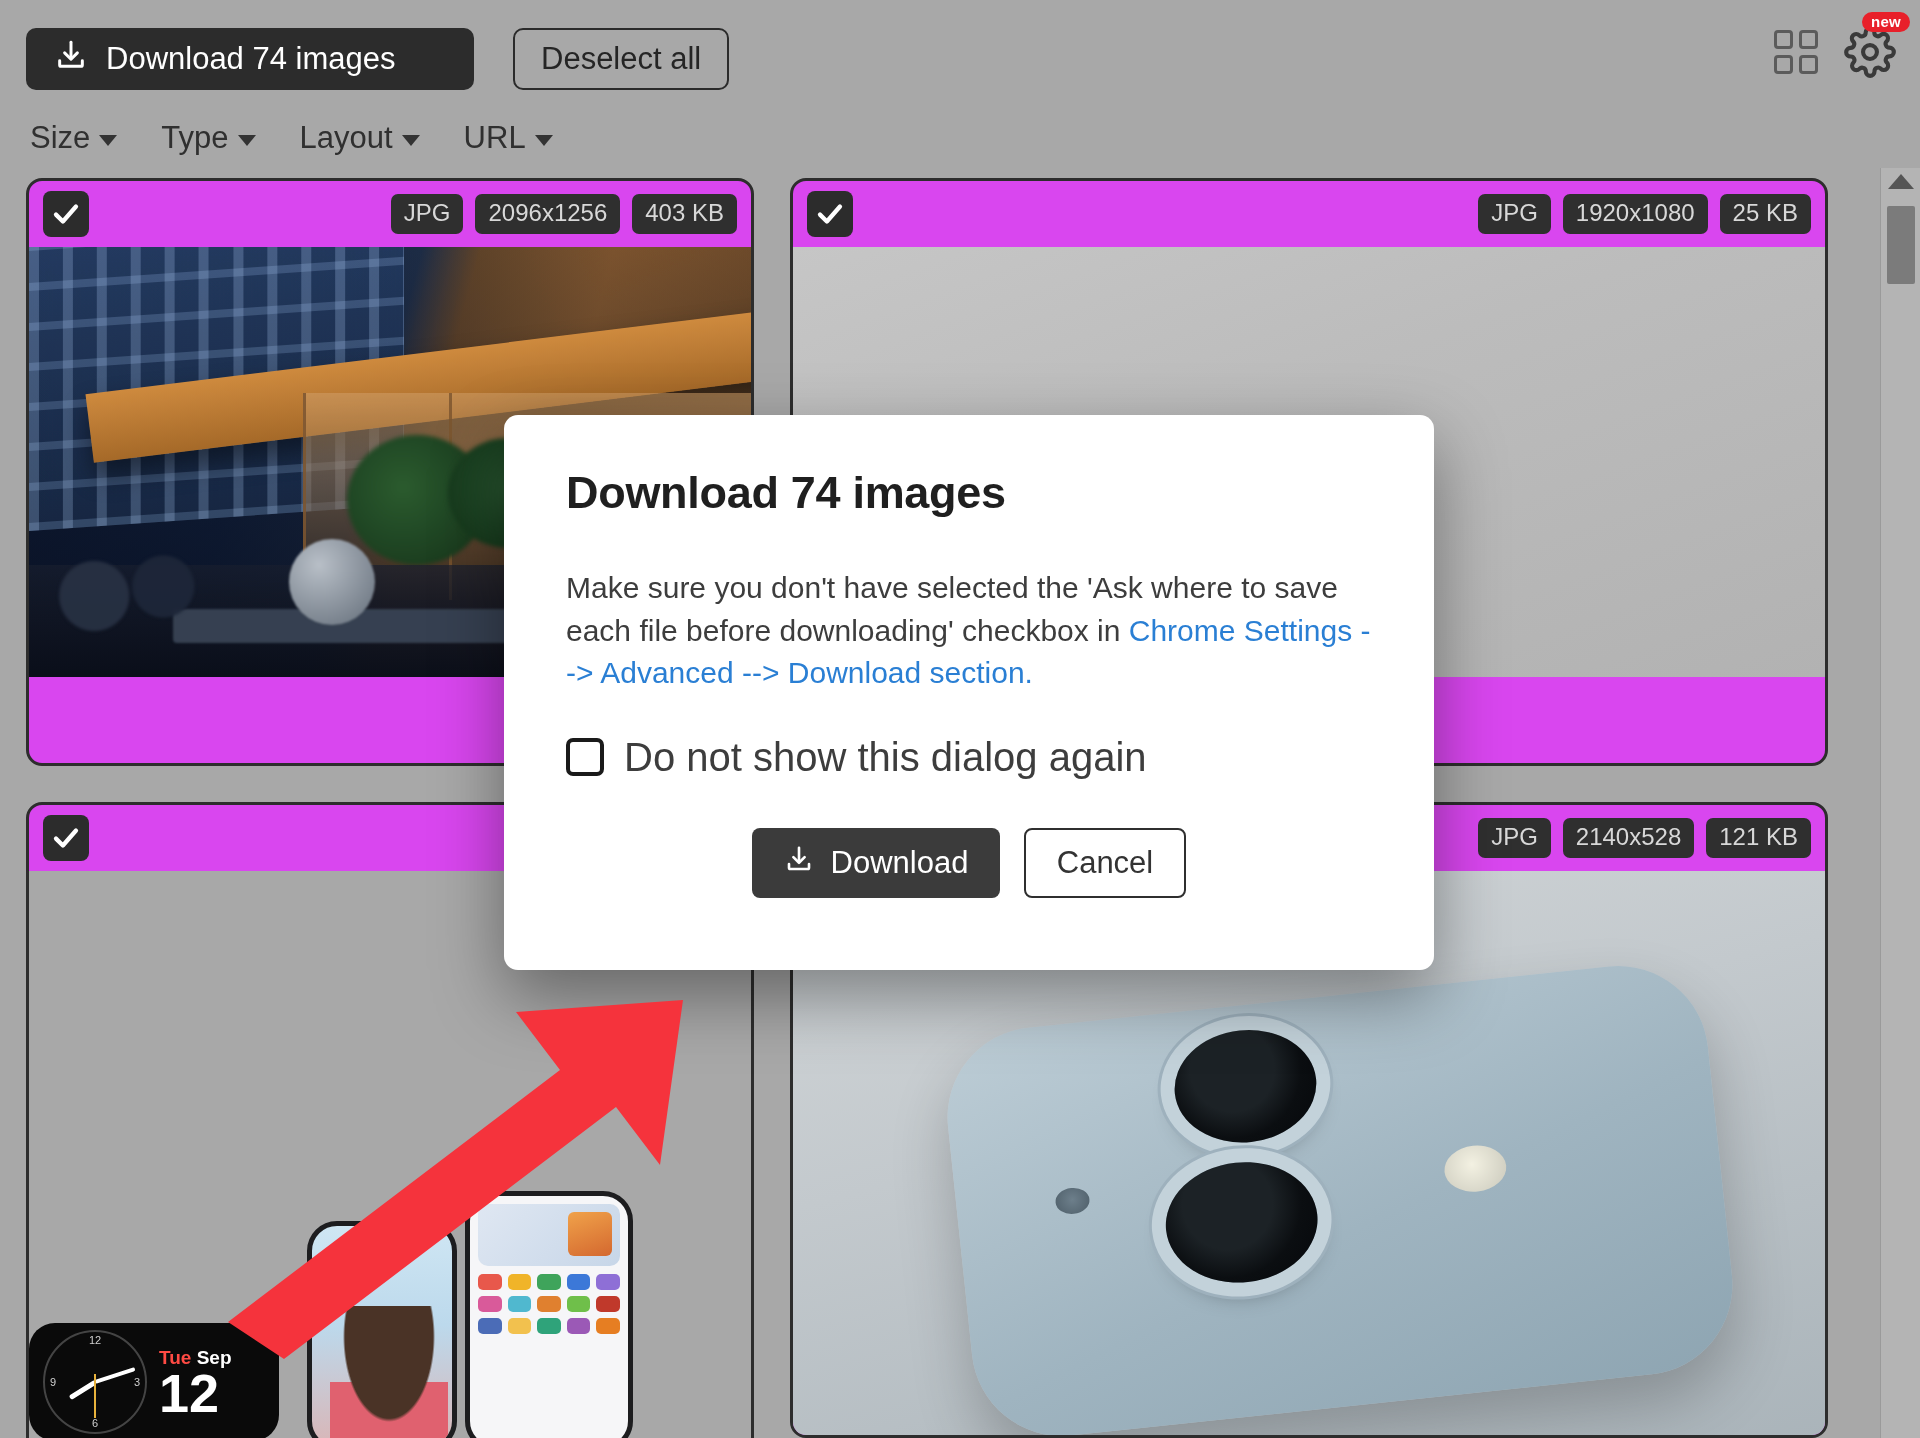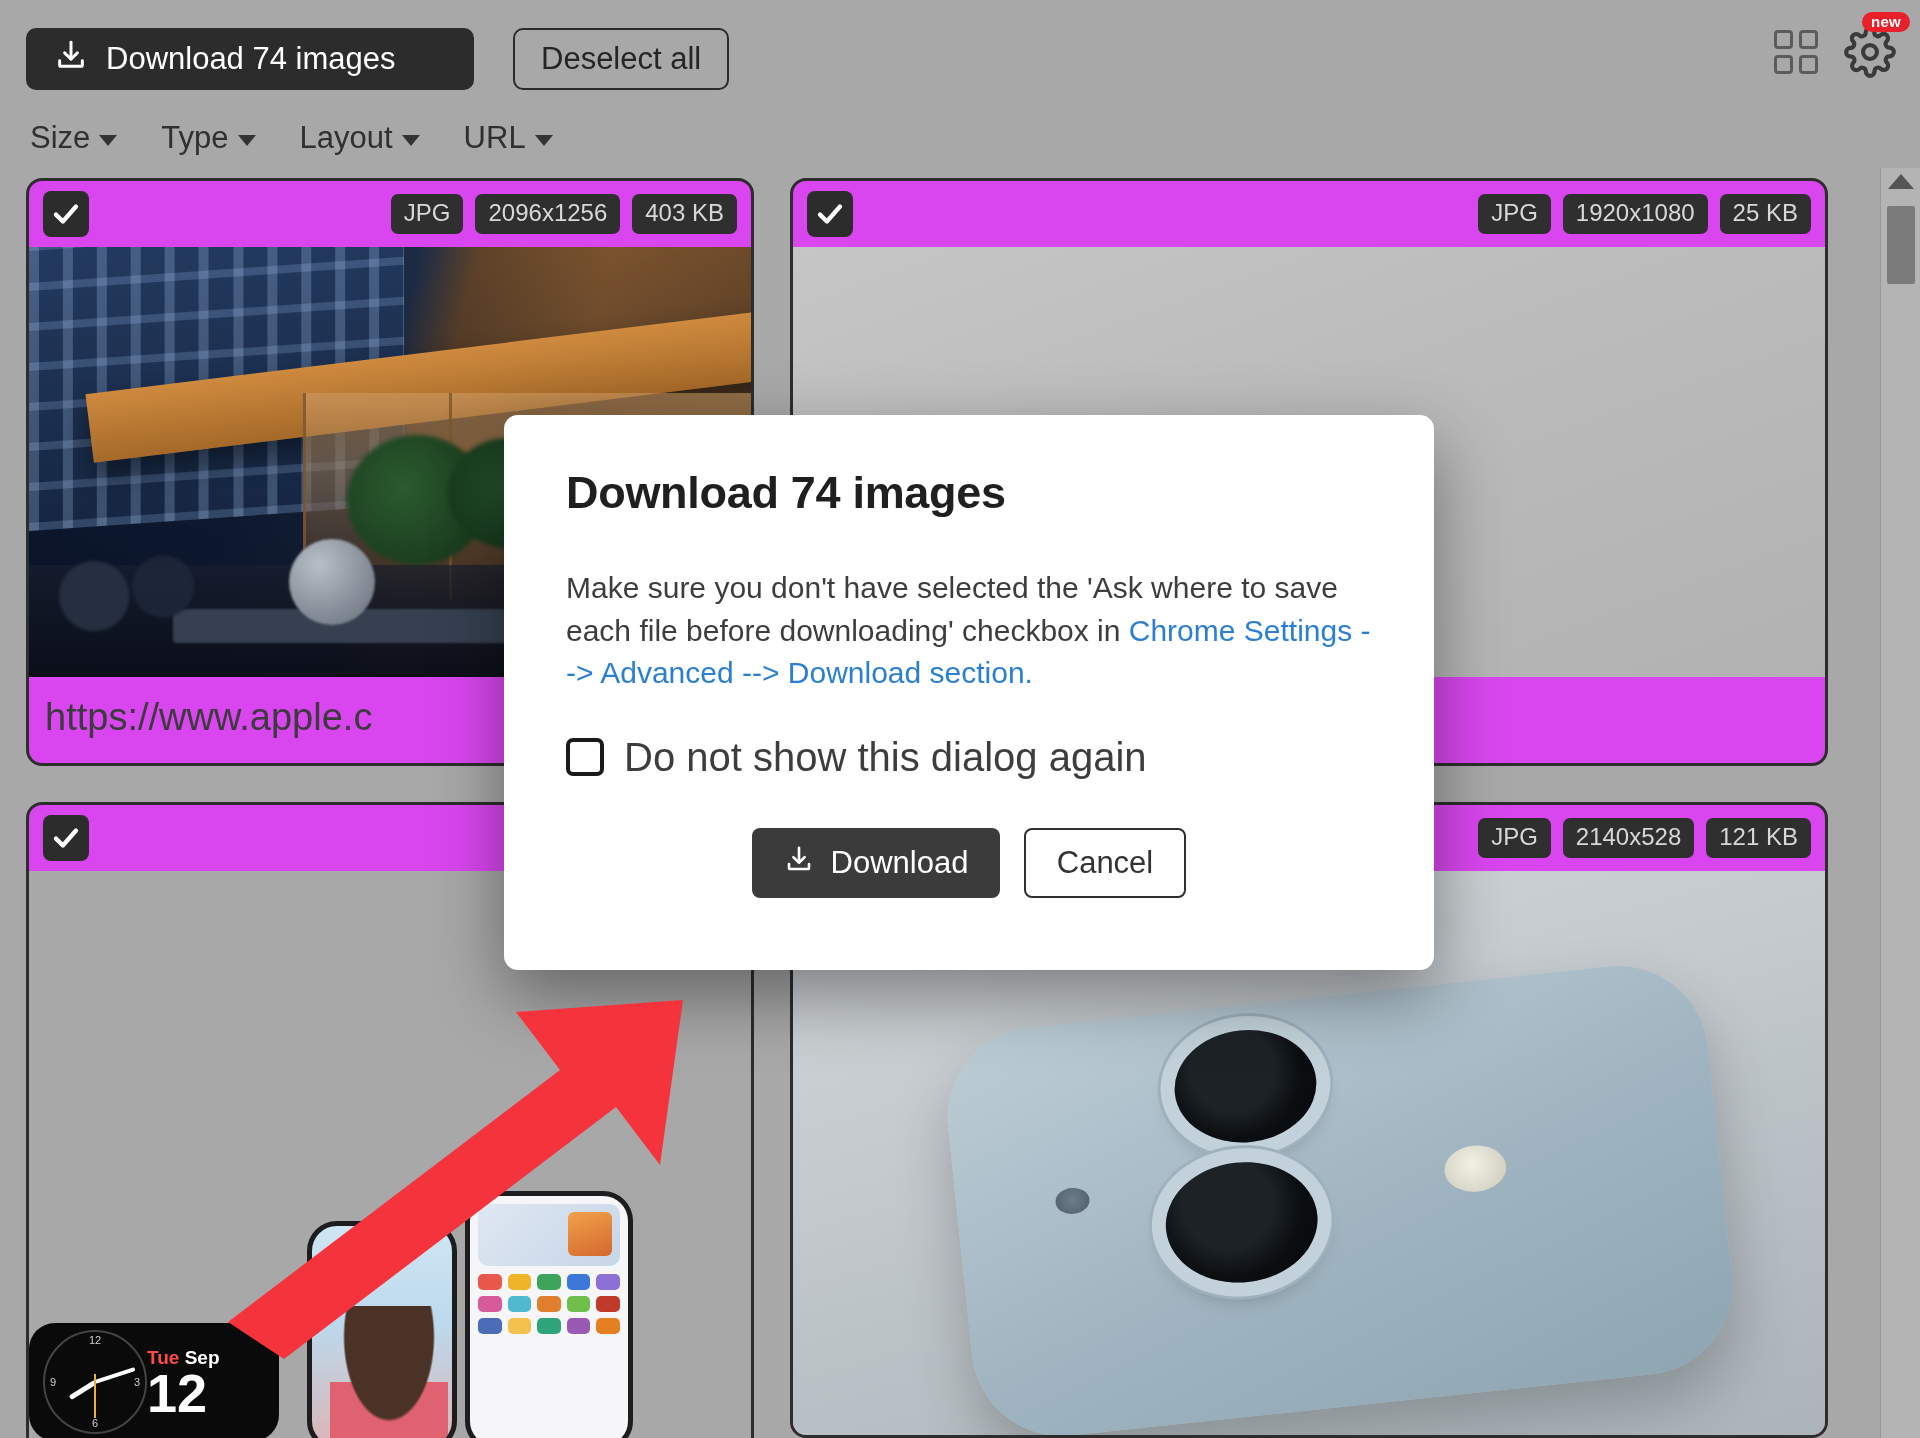--- a/index.html
+++ b/index.html
@@ -242,21 +242,21 @@
     position: absolute; left: 50%; top: 50%;
     background: #fff; border-radius: 2px; transform-origin: 50% 100%;
   }
   .watch-face .hand-h { width: 5px; height: 30px; margin-left: -2.5px; margin-top: -30px; transform: rotate(238deg); }
   .watch-face .hand-m { width: 4px; height: 42px; margin-left: -2px; margin-top: -42px; transform: rotate(72deg); }
   .watch-face .hand-s { position: absolute; left: 50%; top: 50%; width: 2px; height: 44px;
     margin-left: -1px; margin-top: -8px; background: #e8b23c; transform-origin: 50% 0%; }
   .watch-face .tick {
     position: absolute; color: #cfcfcf; font-size: 11px; line-height: 1;
   }
-  .watch-date { color: #fff; }
+  .watch-date { margin-left: 12px; color: #fff; }
   .watch-date .dow { font-size: 19px; font-weight: bold; }
   .watch-date .dow .tue { color: #ff4b44; }
   .watch-date .num { font-size: 54px; font-weight: bold; line-height: .9; }
 
   .phone {
     position: absolute; bottom: -10px;
     border: 5px solid #1d1d1f; border-radius: 30px;
     overflow: hidden; background: #fff;
   }
   .phone.p1 { left: 278px; width: 150px; height: 230px;
@@ -476,21 +476,20 @@
           <div class="ps-canopy"></div>
           <div class="ps-glass"></div>
           <div class="ps-plant"></div>
           <div class="ps-plant2"></div>
           <div class="ps-ground"></div>
           <div class="ps-bench"></div>
           <div class="ps-orb"></div>
           <div class="ps-people"></div>
         </div>
       </div>
-      <div class="url-bar">https://www.apple.c</div>
     </div>
 
     <div class="card c2">
       <div class="card-head">
         <div class="chk">
           <svg width="30" height="30" viewBox="0 0 24 24" fill="none" stroke="#fff" stroke-width="3.4" stroke-linecap="round" stroke-linejoin="round">
               <path d="M4 12.5 9.5 18 20 6"></path>
             </svg>
         </div>
         <div class="badges">

